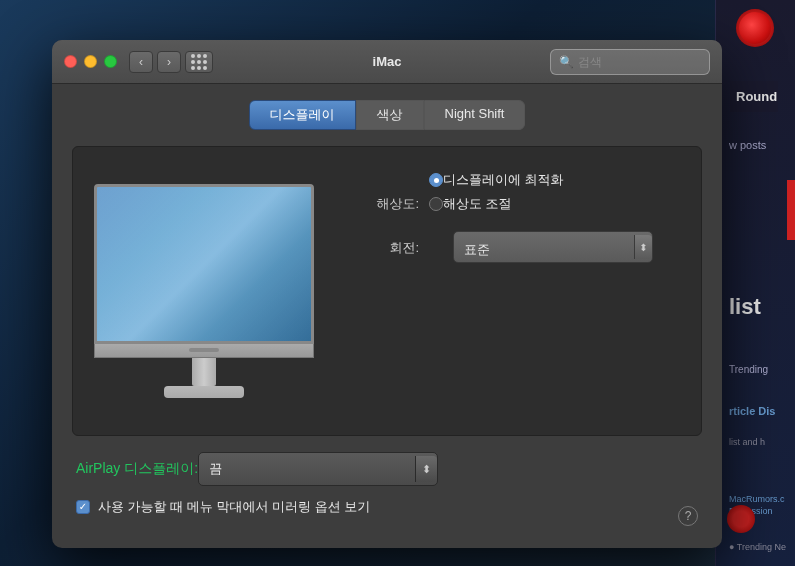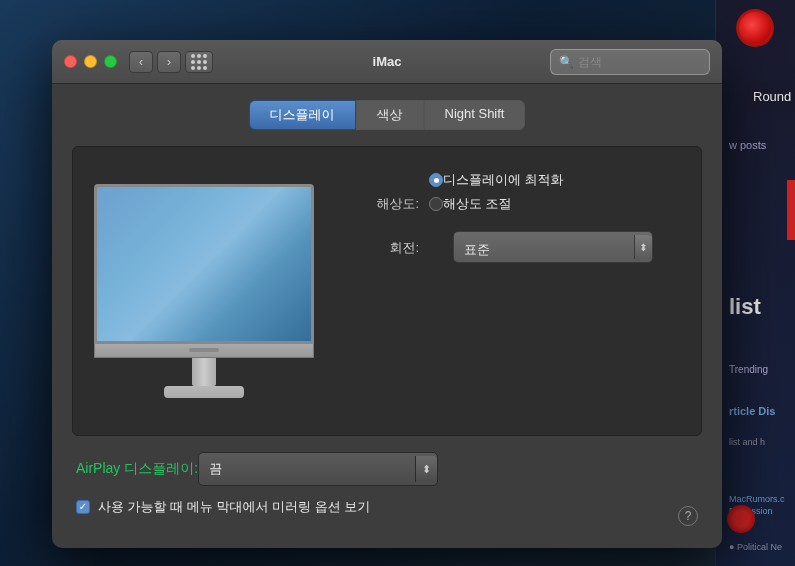--- a/index.html
+++ b/index.html
@@ -63,26 +63,26 @@
       left: 3px;
       width: 32px;
       height: 32px;
       background: radial-gradient(circle at 40% 40%, #ff4444 0%, #cc1111 60%, #880000 100%);
       border-radius: 50%;
     }
 
     .sidebar-round-text {
       position: absolute;
       top: 81px;
-      right: 0;
+      right: 17px;
       width: 48px;
       background: #1a1a2e;
       padding: 8px 6px;
       font-size: 13px;
-      font-weight: normal;
+      font-weight: bold;
       color: #e8e8e8;
       text-align: left;
     }
 
     .sidebar-new-posts {
       position: absolute;
       top: 134px;
       right: 0;
       width: 72px;
       padding: 4px 6px;
@@ -629,21 +629,21 @@
   <div class="sidebar-list-text">list</div>
   <div class="sidebar-trending">Trending</div>
   <div class="sidebar-article">rticle Dis</div>
   <div class="sidebar-guides">list and h</div>
   <div class="sidebar-macrumors-bottom">
     <div>MacRumors.c Discussion</div>
   </div>
   <div class="sidebar-bottom-icon">
     <div class="sidebar-bottom-icon-circle"></div>
   </div>
-  <div class="sidebar-political">● Political Ne</div>
+  <div class="sidebar-political">● Trending Ne</div>
 </div>
 
 <div class="window">
 
   <div class="titlebar">
     <div class="traffic-lights">
       <div class="traffic-light close"></div>
       <div class="traffic-light minimize"></div>
       <div class="traffic-light maximize"></div>
     </div>

